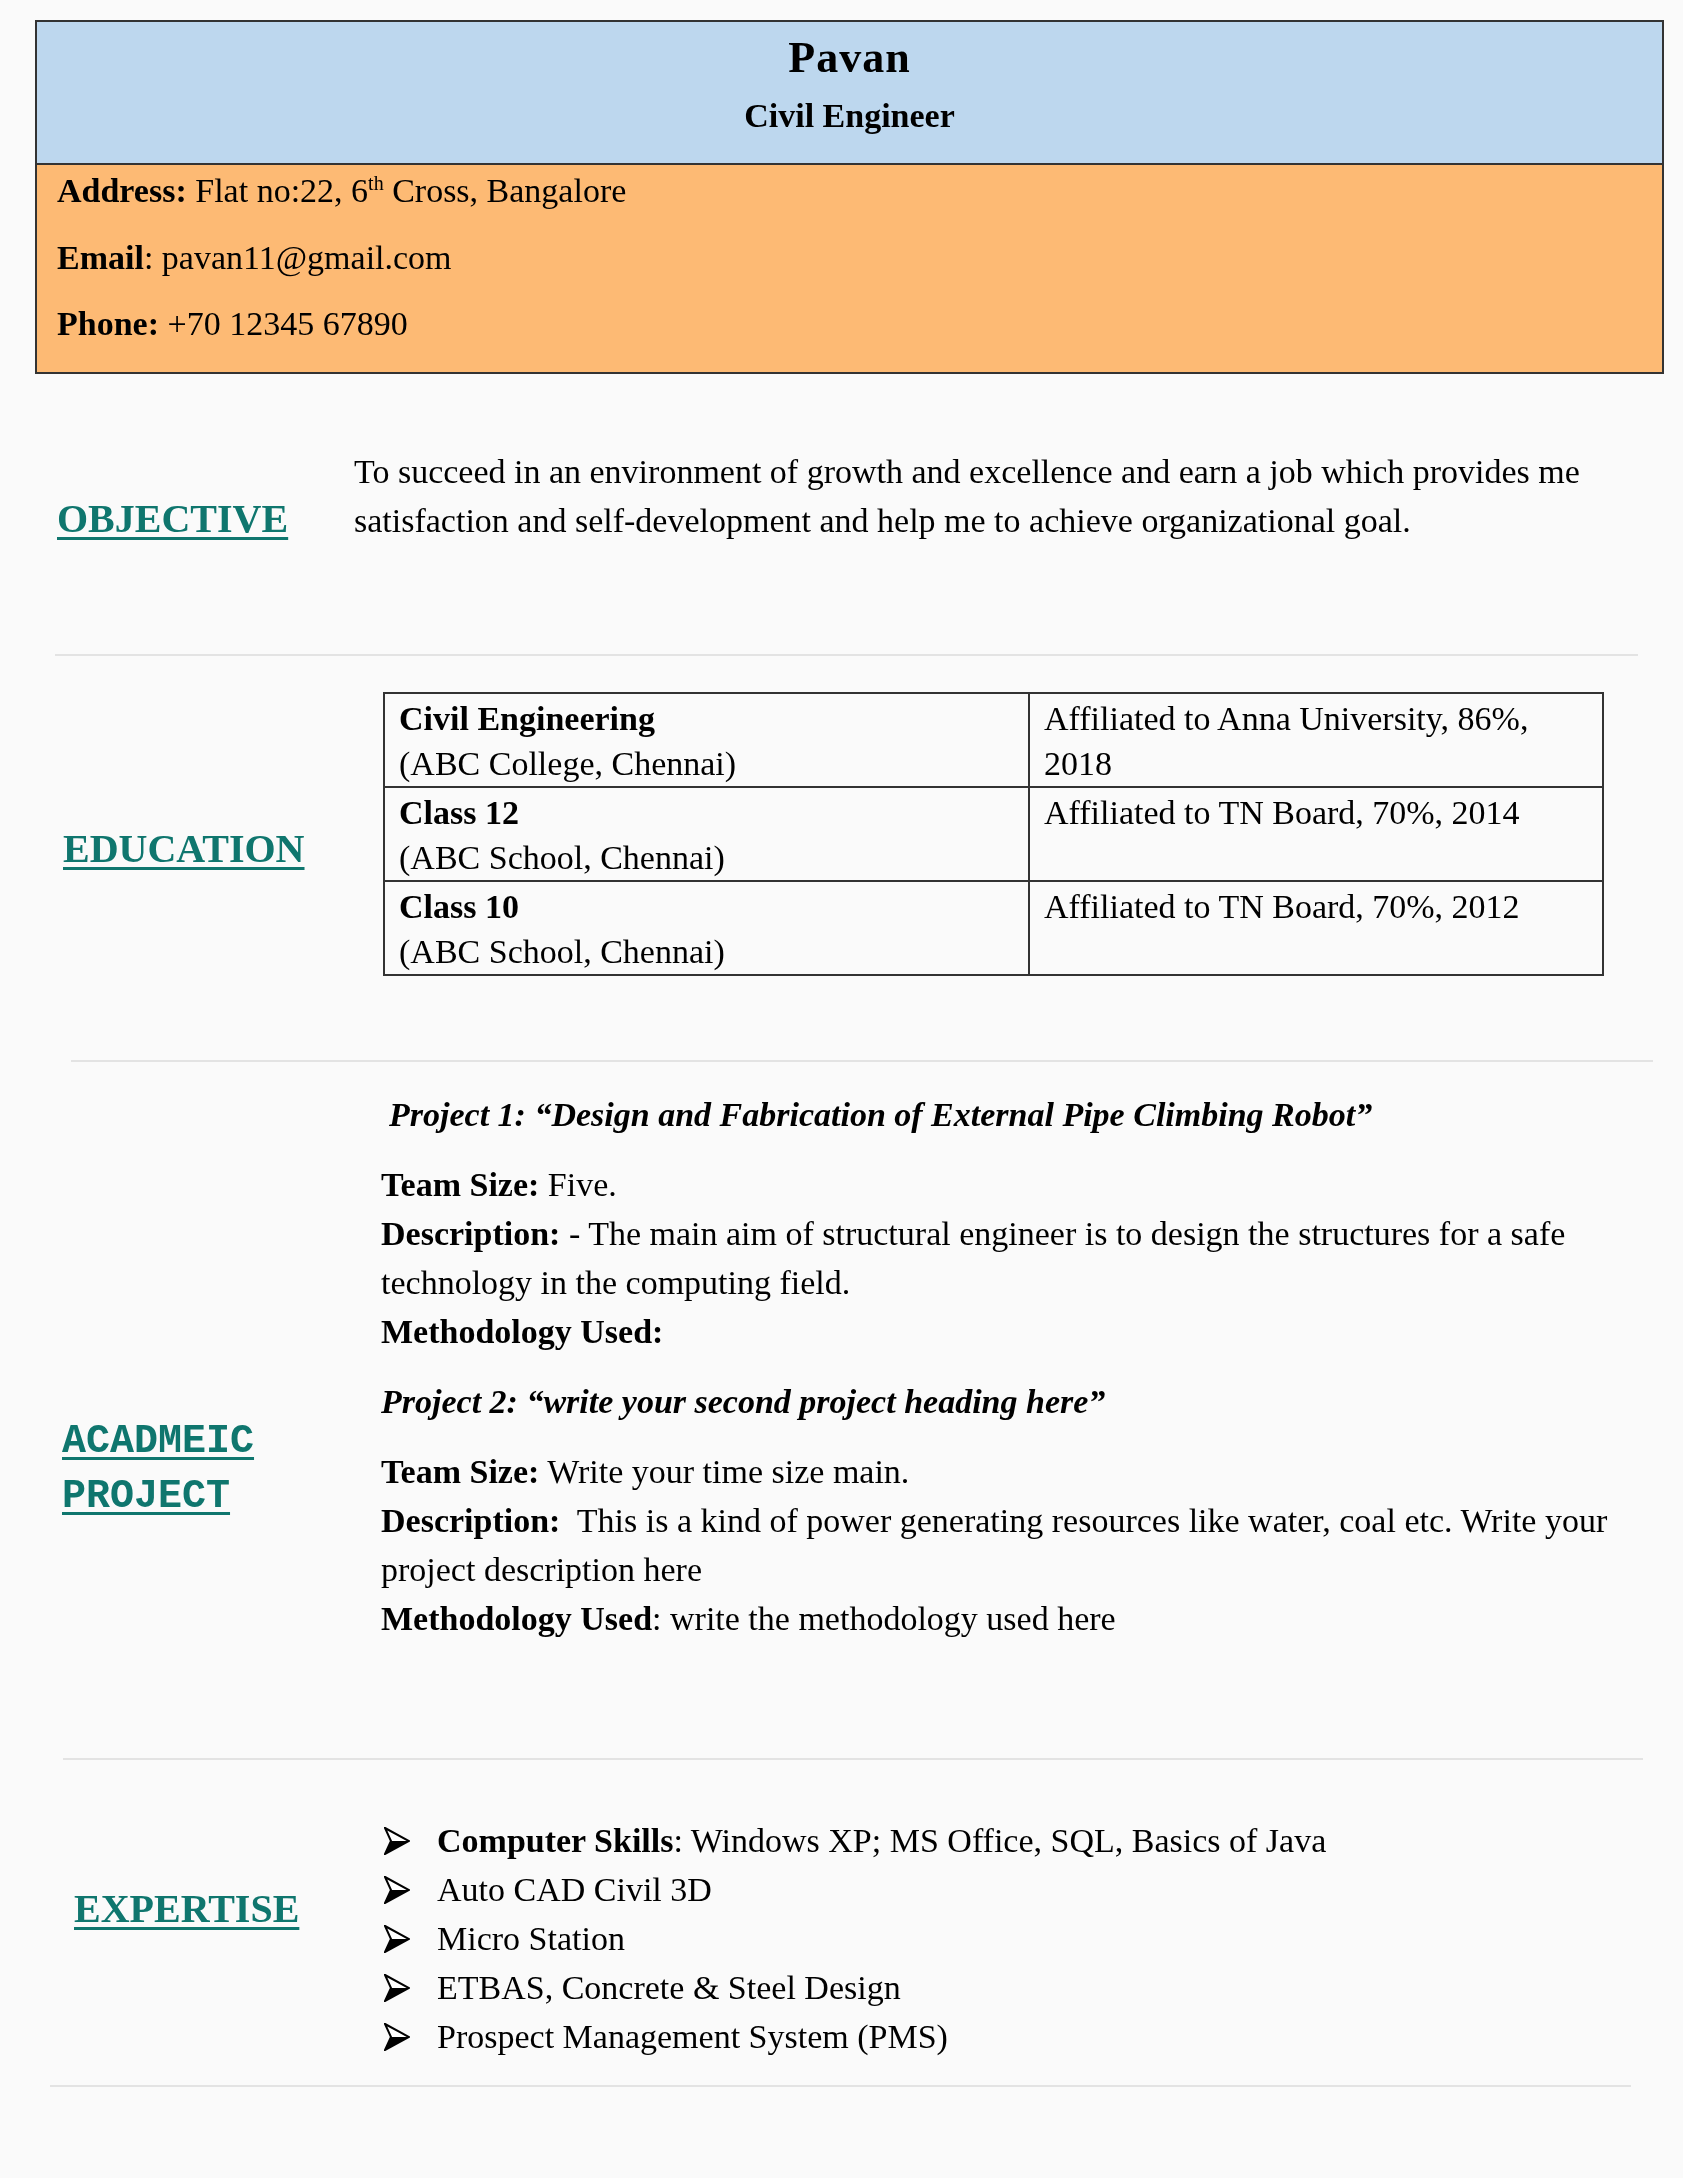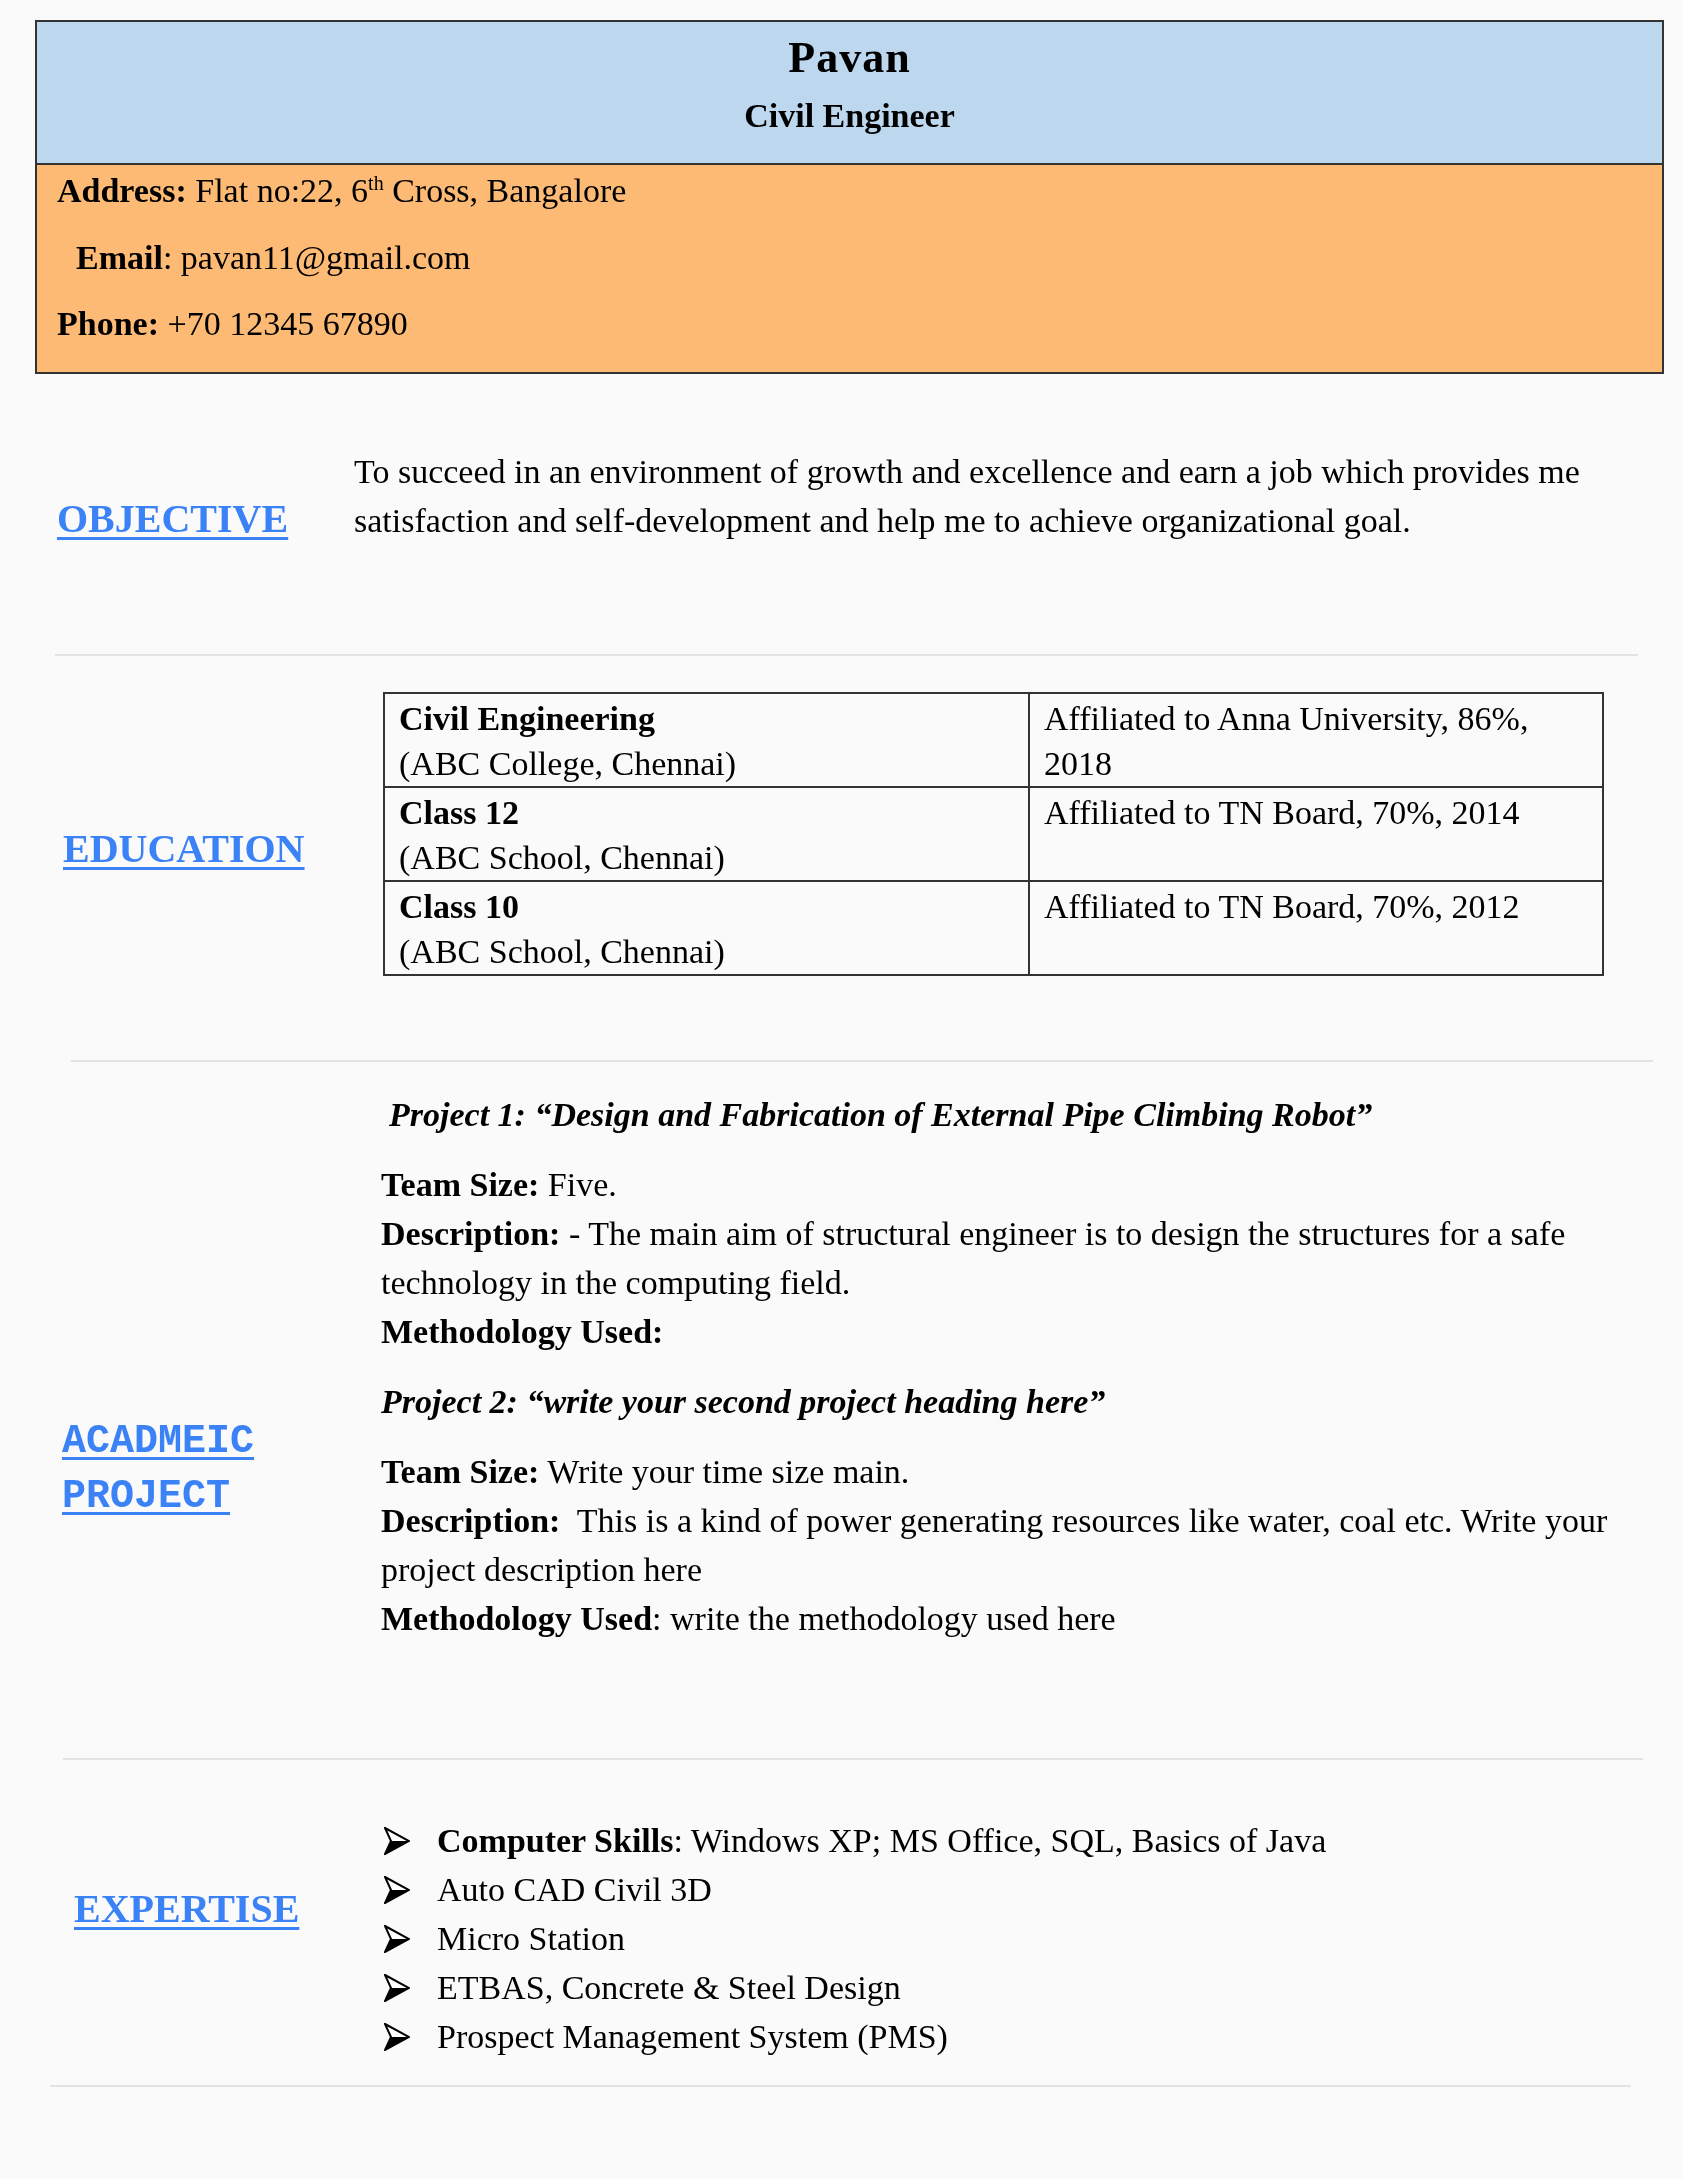--- a/index.html
+++ b/index.html
@@ -24,21 +24,21 @@
   .role {
     position:absolute; left:0; right:0; top:75px; text-align:center;
     font-size:34px; font-weight:bold; font-family:"Liberation Serif", serif;
   }
   .contact-line {
     position:absolute; left:20px; font-size:34px; font-family:"Liberation Serif", serif;
     white-space:nowrap;
   }
   .contact-line b { font-weight:bold; }
   .section-heading {
-    position:absolute; color:#3b82f6; font-weight:bold; text-decoration:underline;
+    position:absolute; color:#0f766e; font-weight:bold; text-decoration:underline;
     text-decoration-thickness:3px; text-underline-offset:5px;
     font-size:40px; font-family:"Liberation Serif", serif; line-height:55px;
   }
   .body-text {
     font-family:"Liberation Serif", serif; font-size:34px; line-height:49px;
   }
   .divider { position:absolute; height:2px; background:#e3e3e3; }
   table.edu {
     position:absolute; left:383px; top:692px; width:1221px; height:276px;
     border-collapse:collapse; font-family:"Liberation Serif", serif; font-size:34px;
@@ -60,21 +60,21 @@
 <body>
 
 <div class="abs header-box">
   <div class="header-band">
     <div class="name">Pavan</div>
     <div class="role">Civil Engineer</div>
   </div>
   <div class="contact-line" style="top:150px;">
     <b>Address:</b><span> Flat no:22, 6</span><sup style="font-size:20px;">th</sup><span> Cross, Bangalore</span>
   </div>
-  <div class="contact-line" style="top:217px;margin-left:19px;">
+  <div class="contact-line" style="top:217px;">
     <b>Email</b><span>: </span><span>pavan11@gmail.com</span>
   </div>
   <div class="contact-line" style="top:283px;">
     <b>Phone:</b><span> +70 12345 67890</span>
   </div>
 </div>
 
 <div class="section-heading" style="left:57px; top:491px;">OBJECTIVE</div>
 <div class="abs body-text" style="left:354px; top:447px; width:1287px;">To succeed in an environment of growth and excellence and earn a job which provides me satisfaction and self-development and help me to achieve organizational goal.</div>
 <div class="divider" style="left:55px; top:654px; width:1583px;"></div>

